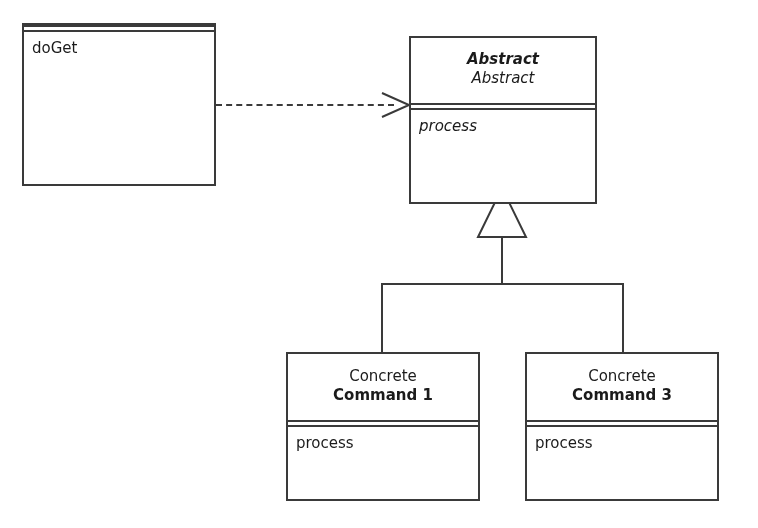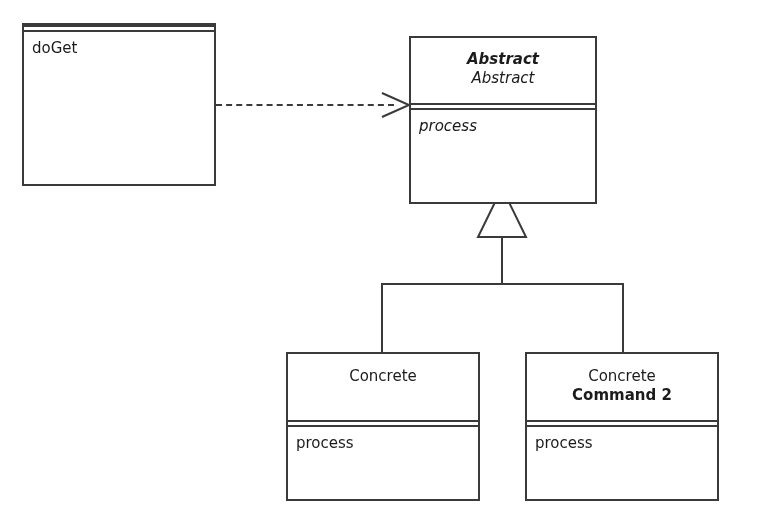--- a/index.html
+++ b/index.html
@@ -132,31 +132,32 @@
     </div>
     <div class="uml-sep"></div>
     <div class="uml-body">
       <div class="member w-italic">process</div>
     </div>
   </div>
 
   <div class="uml-class" style="left:286px; top:352px; width:194px; height:149px;">
     <div class="uml-header" style="height:66px; padding-top:13px;">
       <div class="line-name w-regular">Concrete</div>
+      <div class="line-name w-bold">Command 1</div>
     </div>
     <div class="uml-sep"></div>
     <div class="uml-body">
       <div class="member w-regular">process</div>
     </div>
   </div>
 
   <div class="uml-class" style="left:525px; top:352px; width:194px; height:149px;">
     <div class="uml-header" style="height:66px; padding-top:13px;">
       <div class="line-name w-regular">Concrete</div>
-      <div class="line-name w-bold">Command 2</div>
+      <div class="line-name w-bold">Command 3</div>
     </div>
     <div class="uml-sep"></div>
     <div class="uml-body">
       <div class="member w-regular">process</div>
     </div>
   </div>
 
 </div>
 
 </body></html>

